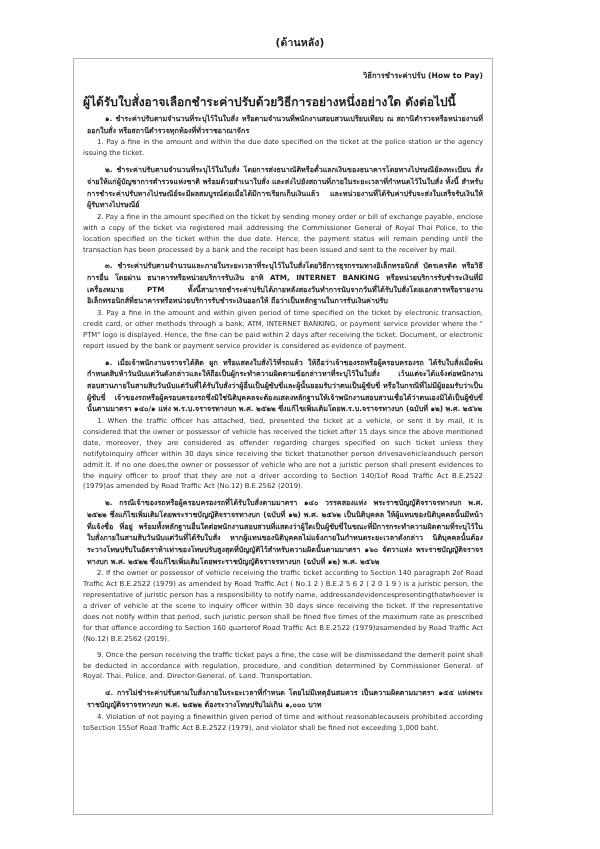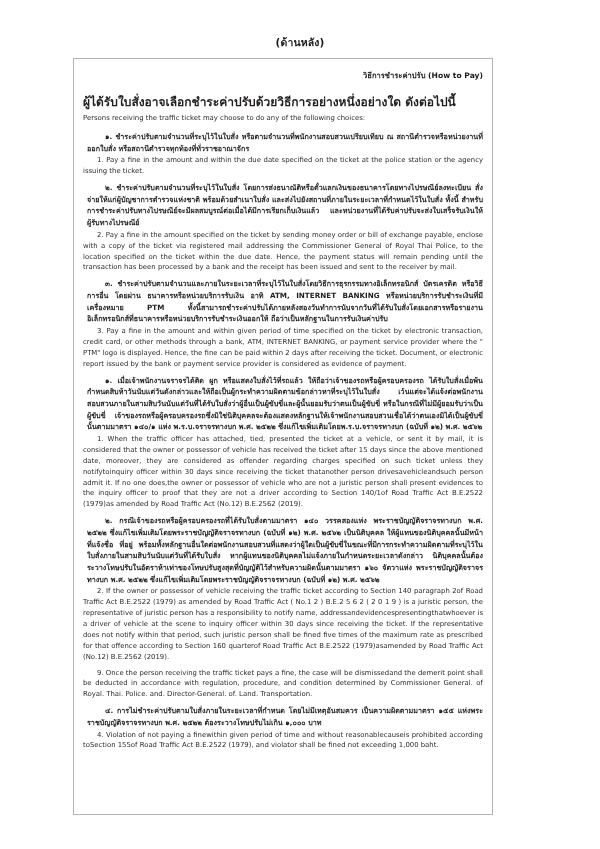--- a/index.html
+++ b/index.html
@@ -96,21 +96,20 @@
 
 <div class="page">
 
   <div class="page-title">(ด้านหลัง)</div>
 
   <div class="doc-frame">
 
     <div class="section-heading">วิธีการชำระค่าปรับ (How to Pay)</div>
 
     <div class="lead-th">ผู้ได้รับใบสั่งอาจเลือกชำระค่าปรับด้วยวิธีการอย่างหนึ่งอย่างใด ดังต่อไปนี้</div>
-    <p class="en noindent tight">Persons receiving the traffic ticket may choose to do any of the following choices:</p>
 
     <div class="blk">
       <p class="th">๑. ชำระค่าปรับตามจำนวนที่ระบุไว้ในใบสั่ง หรือตามจำนวนที่พนักงานสอบสวนเปรียบเทียบ ณ สถานีตำรวจหรือหน่วยงานที่ออกใบสั่ง หรือสถานีตำรวจทุกท้องที่ทั่วราชอาณาจักร</p>
       <p class="en">1. Pay a fine in the amount and within the due date specified on the ticket at the police station or the agency issuing the ticket.</p>
     </div>
 
     <div class="blk">
       <p class="th">๒. ชำระค่าปรับตามจำนวนที่ระบุไว้ในใบสั่ง โดยการส่งธนาณัติหรือตั๋วแลกเงินของธนาคารโดยทางไปรษณีย์ลงทะเบียน สั่งจ่ายให้แก่ผู้บัญชาการตำรวจแห่งชาติ พร้อมด้วยสำเนาใบสั่ง และส่งไปยังสถานที่ภายในระยะเวลาที่กำหนดไว้ในใบสั่ง ทั้งนี้ สำหรับการชำระค่าปรับทางไปรษณีย์จะมีผลสมบูรณ์ต่อเมื่อได้มีการเรียกเก็บเงินแล้ว และหน่วยงานที่ได้รับค่าปรับจะส่งใบเสร็จรับเงินให้ผู้รับทางไปรษณีย์</p>
       <p class="en">2. Pay a fine in the amount specified on the ticket by sending money order or bill of exchange payable, enclose with a copy of the ticket via registered mail addressing the Commissioner General of Royal Thai Police, to the location specified on the ticket within the due date.  Hence, the payment status will remain pending until the transaction has been processed by a bank and the receipt has been issued and sent to the receiver by mail.</p>
     </div>

